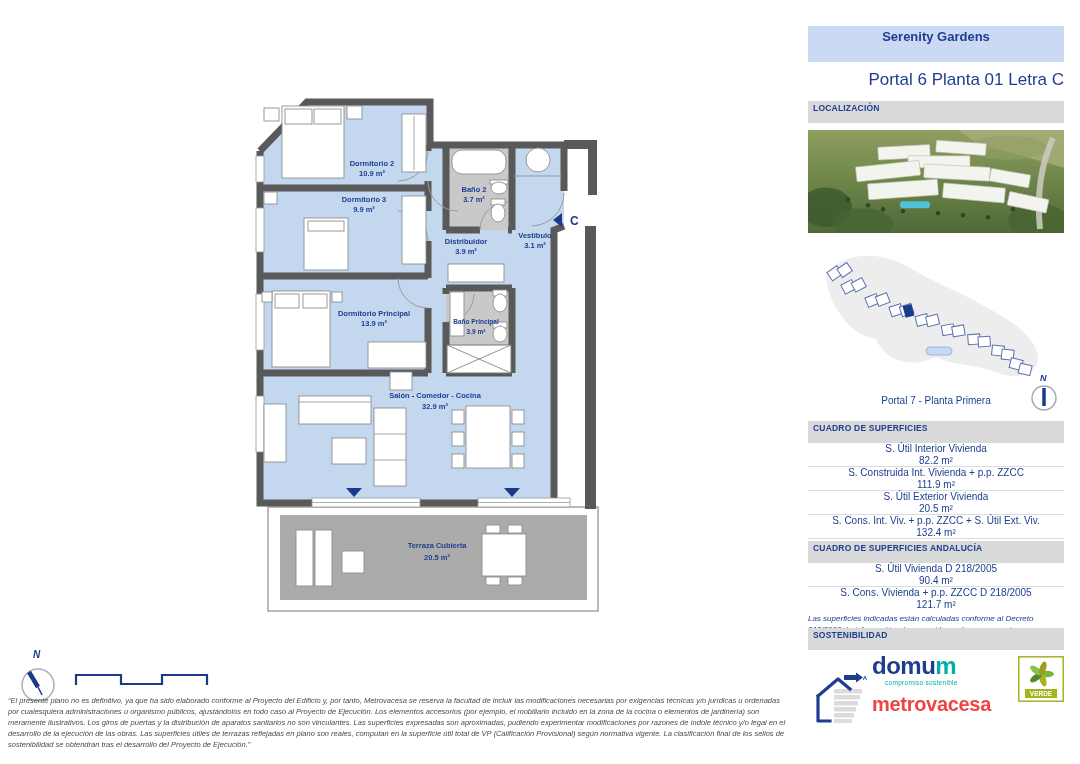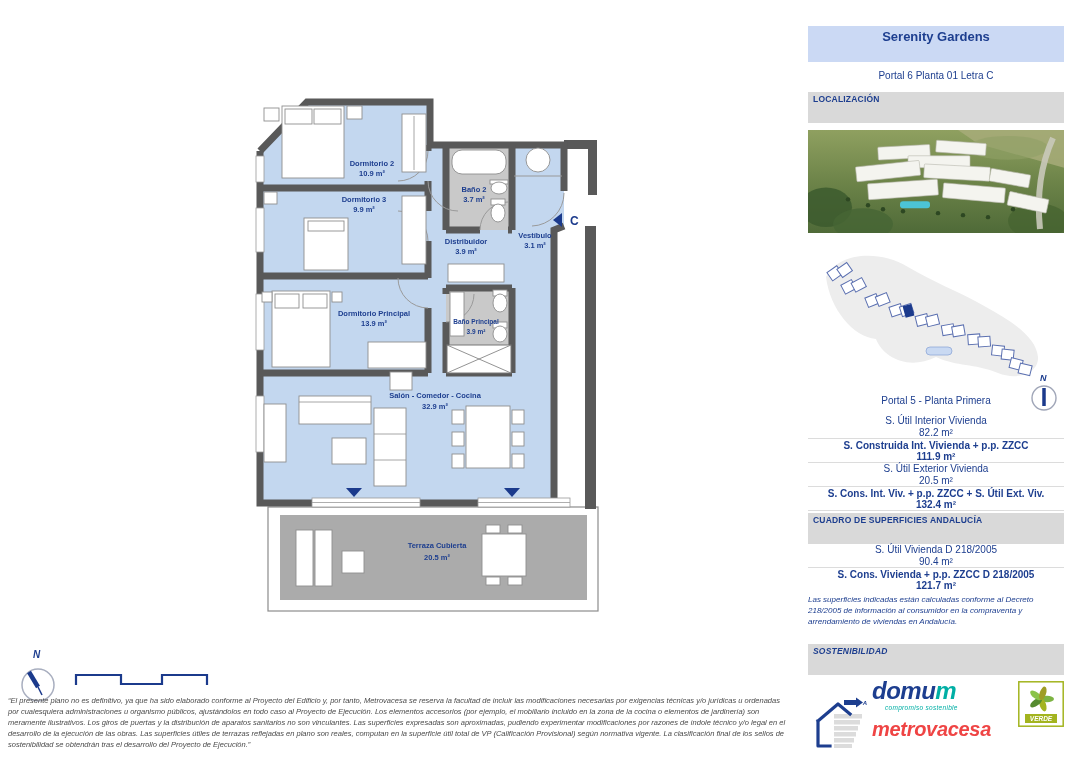--- a/index.html
+++ b/index.html
@@ -3,37 +3,37 @@
 <meta charset="utf-8">
 <style>
   html,body{margin:0;padding:0;background:#fff;}
   .page{position:relative;width:1080px;height:764px;background:#fff;overflow:hidden;
         font-family:"Liberation Sans",sans-serif;color:#1d3e8f;}
   .abs{position:absolute;}
   
   .panel{position:absolute;left:808px;top:26px;width:256px;height:738px;}
   .title-bar{background:#cbd9f4;height:36px;line-height:22px;text-align:center;
              font-size:13px;font-weight:bold;color:#1d3e8f;}
-  .subtitle{margin-top:8px;text-align:center;font-size:10px;color:#1d3e8f;}
+  .subtitle{margin-top:8px;text-align:right;font-size:17px;color:#1d3e8f;}
   .unit-type{margin-top:7px;text-align:center;font-size:14.5px;color:#1d3e8f;}
-  .section-bar{background:#d9d9d9;height:31px;line-height:15px;padding-left:5px;
+  .section-bar{background:#d9d9d9;height:22px;line-height:15px;padding-left:5px;
                font-size:8.5px;font-weight:bold;color:#1d3e8f;letter-spacing:.2px;}
   .loc-bar{margin-top:11px;}
   .photo{display:block;margin-top:7px;width:256px;height:103px;}
   .siteplan{display:block;margin-top:6px;width:256px;height:148px;}
   .caption-row{position:relative;height:28px;line-height:28px;text-align:center;
                font-size:10px;color:#1d3e8f;}
   .caption-compass{position:absolute;right:2px;top:-16px;}
   .tbl-bar{margin-top:6px;}
   .srow{display:flex;justify-content:space-between;align-items:center;height:23px;
         border-bottom:1px solid #dcdcdc;font-size:10px;color:#1d3e8f;padding:0 1px;flex-direction:column;}
   .srow .val{font-size:10px;}
-  .srow.bold{font-weight:bold;justify-content:center;}
+  .srow.bold{font-weight:normal;}
   .note{margin-top:4px;font-size:8px;font-style:italic;line-height:1.35;color:#1d3e8f;}
-  .sust-block{position:absolute;left:0;top:618px;width:256px;font-style:italic;}
+  .sust-block{position:absolute;left:0;top:602px;width:256px;}
   .logos{position:relative;height:84px;margin-top:6px;}
   .house-logo{position:absolute;left:2px;top:10px;}
   .domum-wrap{position:absolute;left:64px;top:-2px;width:140px;}
   .domum{font-size:24px;font-weight:bold;letter-spacing:-.5px;line-height:1;}
   .domum .m1{color:#1d3e8f;} .domum .m2{color:#00afa5;}
   .domum-sub{font-size:6.5px;color:#00afa5;padding-left:13px;margin-top:1px;letter-spacing:.3px;}
   .metrovacesa{position:absolute;left:64px;top:37px;font-size:20px;font-weight:bold;
                color:#ef4444;letter-spacing:-.3px;}
   .verde-logo{position:absolute;right:0;top:0;}
   
@@ -282,28 +282,29 @@
         <g transform="translate(212,126) rotate(14)">
             <rect x="-10" y="-5" width="12" height="10"></rect>
             <rect x="0" y="-2" width="12" height="10"></rect>
           </g>
       </g>
       <rect x="96" y="66" width="9" height="12" fill="#1b3a8c" transform="rotate(-15 100 72)"></rect>
       <rect x="118" y="108" width="26" height="8" rx="4" fill="#c9d9f2" stroke="#8fa8d8" stroke-width="0.8"></rect>
     </svg>
 
     <div class="caption-row">
-      <span>Portal 5 - Planta Primera</span>
+      <span>Portal 7 - Planta Primera</span>
       <svg class="caption-compass" width="34" height="44" viewBox="0 0 34 44">
         <text x="12" y="10" font-size="9" font-style="italic" font-weight="bold" fill="#1d3e8f">N</text>
         <circle cx="16" cy="27" r="12" fill="#ffffff" stroke="#a0a6b8" stroke-width="1.4"></circle>
         <line x1="16" y1="35" x2="16" y2="17" stroke="#1b3a8c" stroke-width="3.5"></line>
       </svg>
     </div>
 
+    <div class="section-bar tbl-bar">CUADRO DE SUPERFICIES</div>
     <div class="srow">
       <span class="lbl">S. Útil Interior Vivienda</span>
       <span class="val">82.2 m²</span>
     </div>
     <div class="srow bold">
       <span class="lbl">S. Construida Int. Vivienda + p.p. ZZCC</span>
       <span class="val">111.9 m²</span>
     </div>
     <div class="srow">
       <span class="lbl">S. Útil Exterior Vivienda</span>

